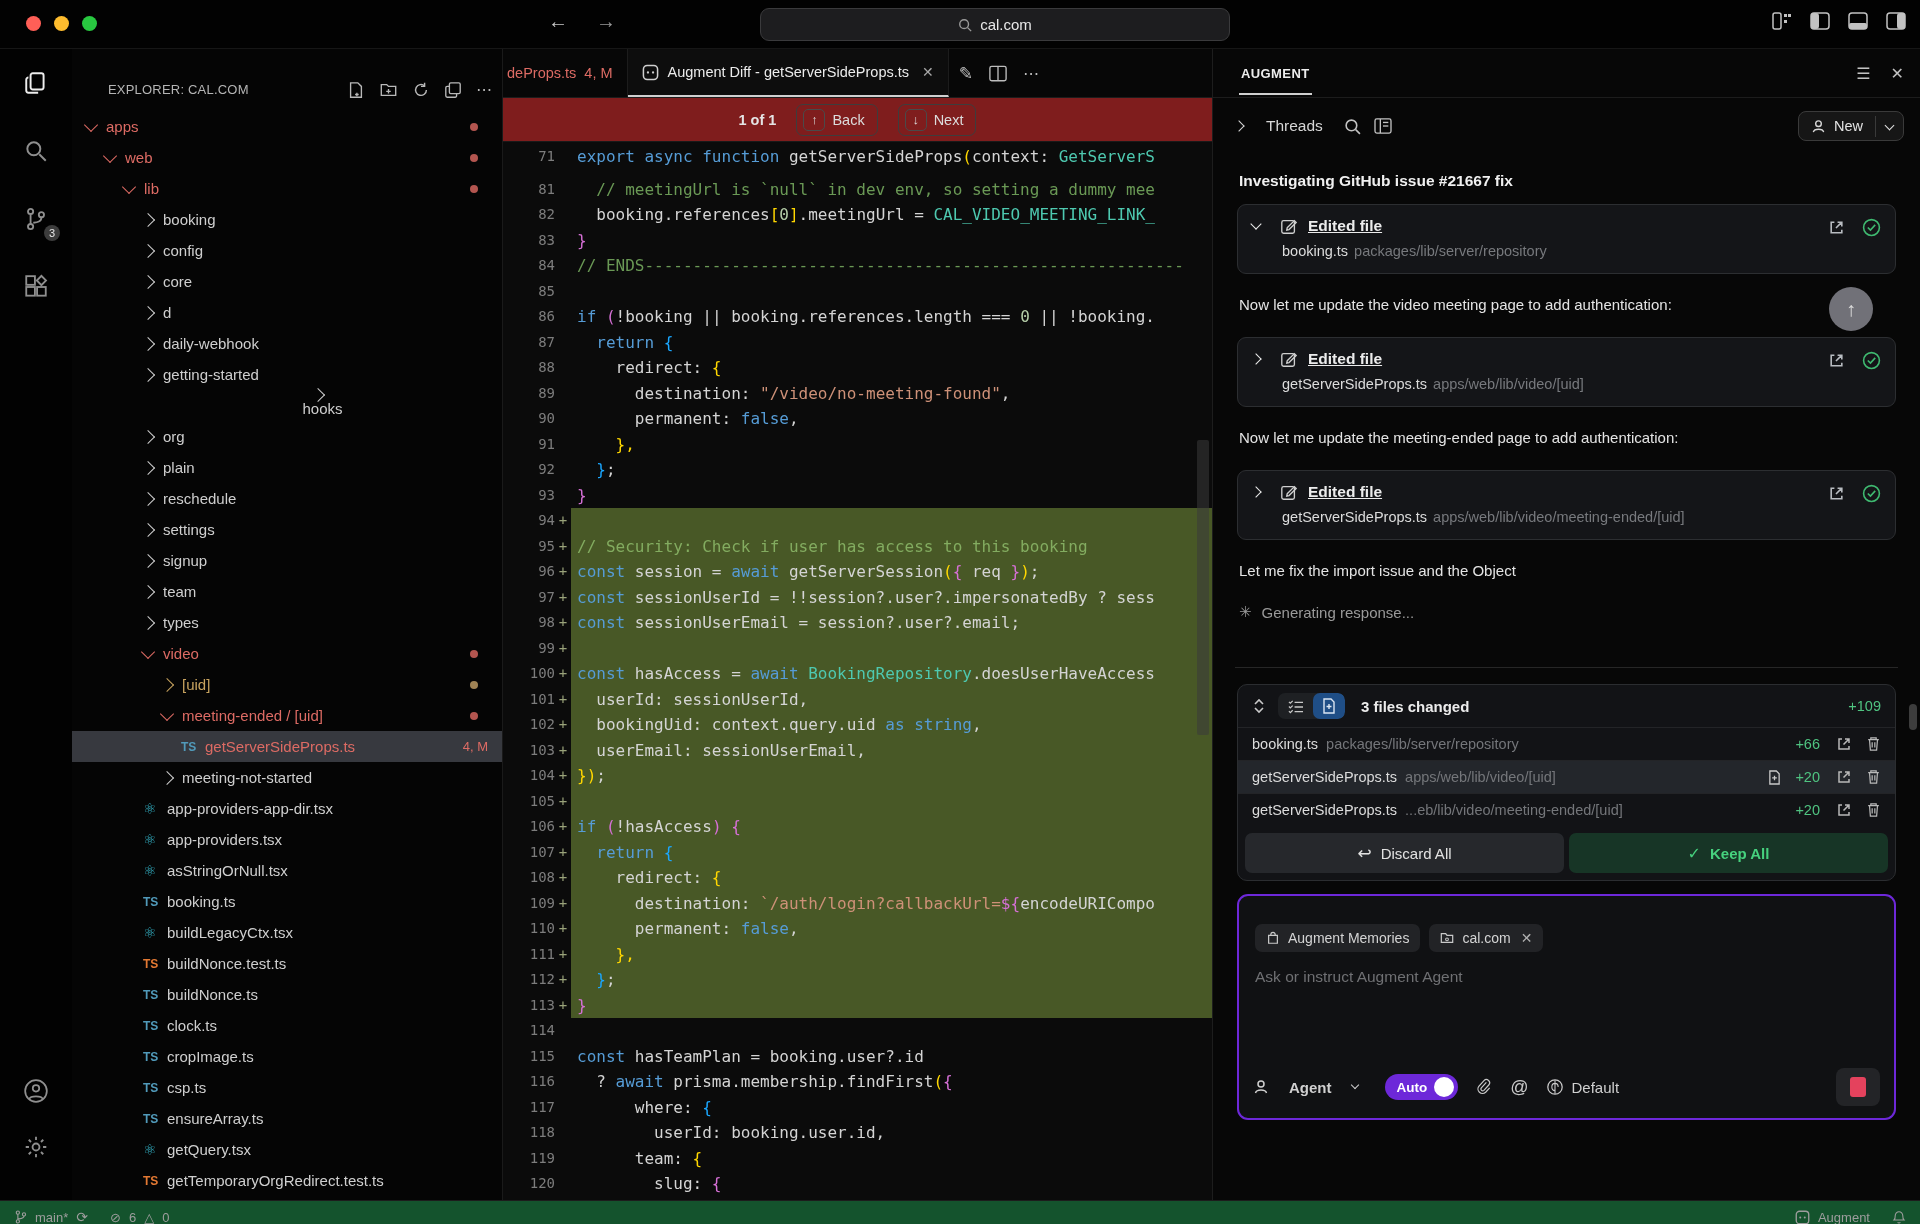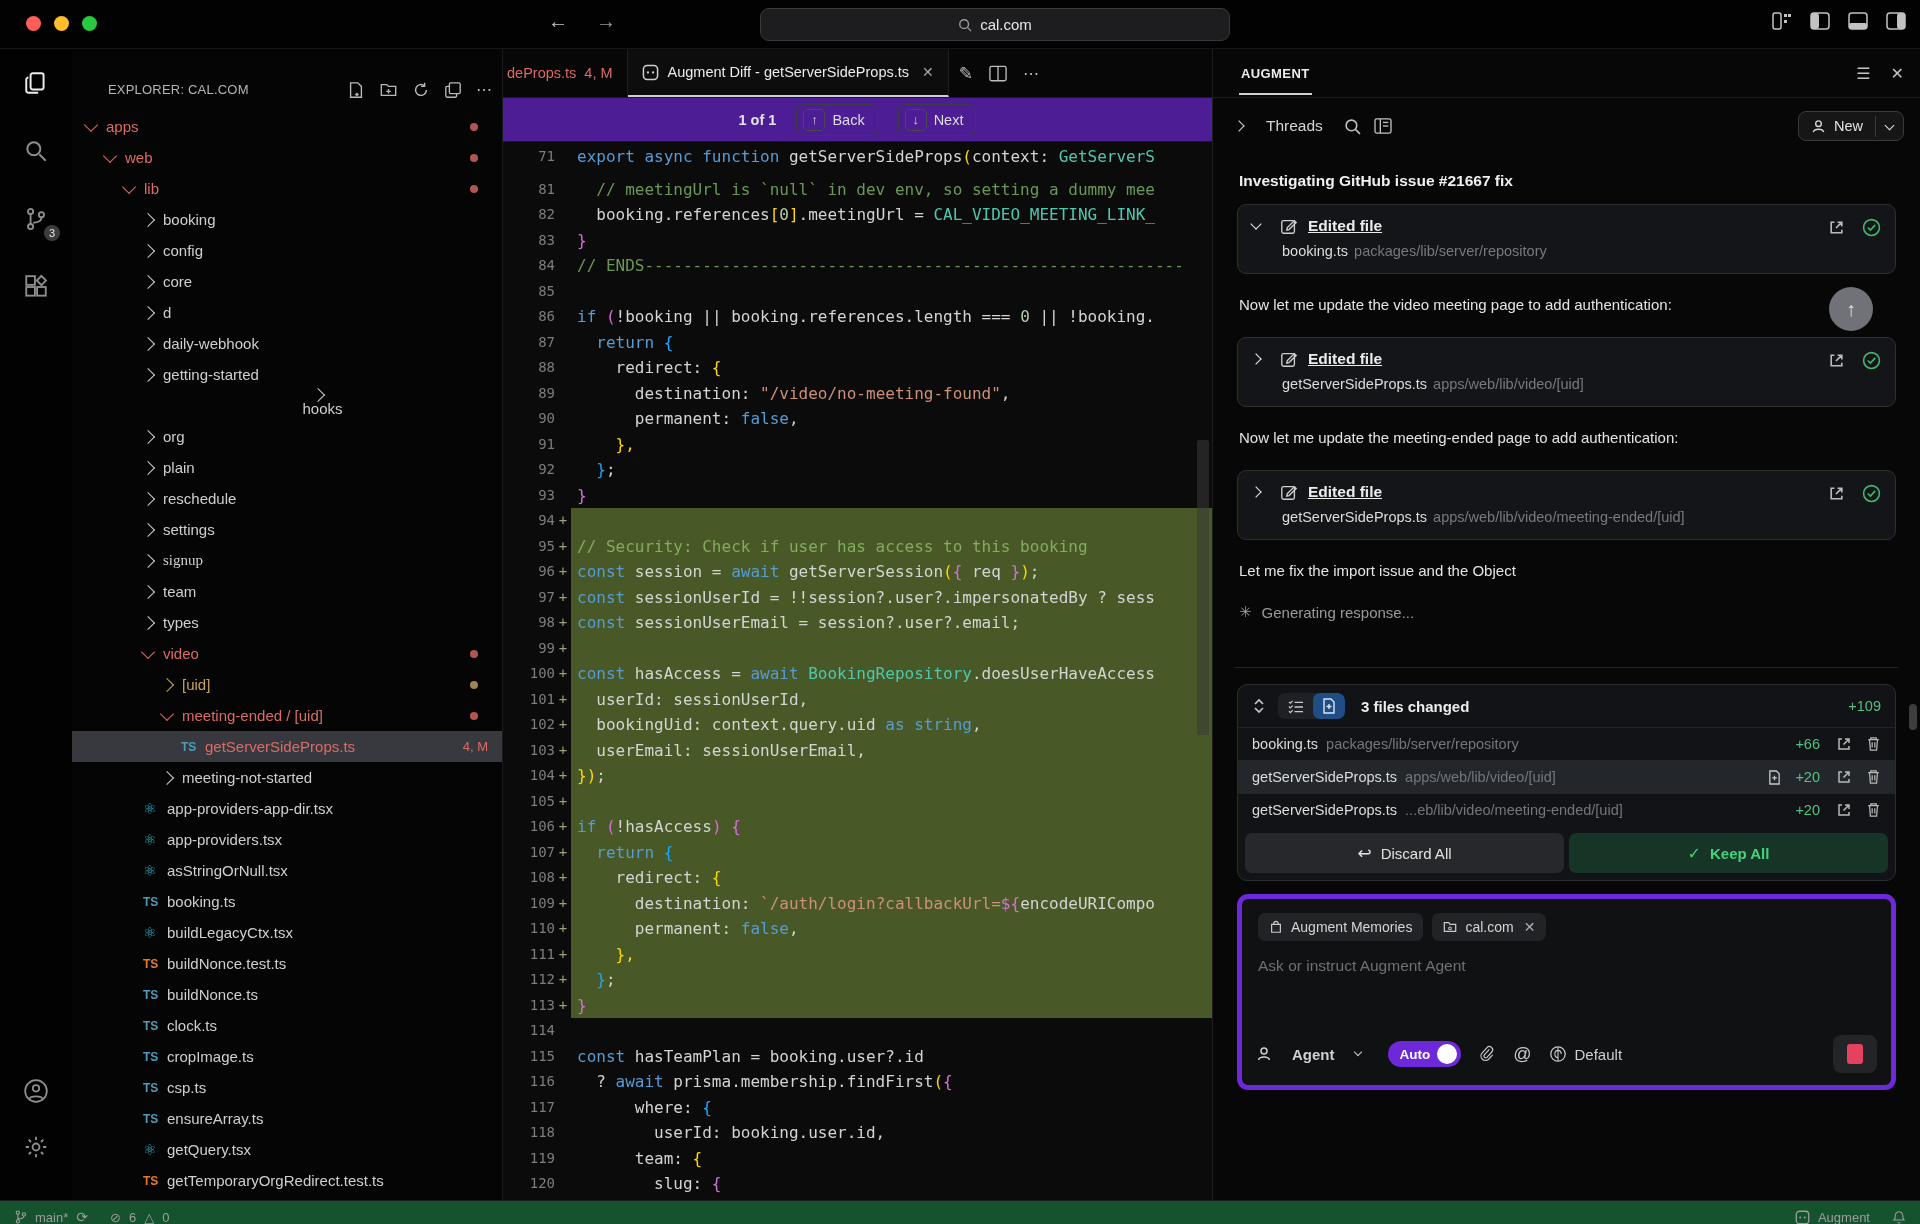--- a/index.html
+++ b/index.html
@@ -41,21 +41,21 @@
   .tdot.red{background:#b3554f}.tdot.yellow{background:#a08355}
   .tbadge{position:absolute;right:14px;font-size:13px;color:#dd6b64;}
 
   
   .editor{position:absolute;left:502px;top:49px;width:710px;height:1151px;background:#0b0b0b;border-left:1px solid #1a1a1a;overflow:hidden;}
   .tabbar{position:absolute;left:0;top:0;width:100%;height:49px;border-bottom:1px solid #1c1c1c;display:flex;align-items:stretch;background:#070707;}
   .tab-partial{display:flex;align-items:center;gap:8px;padding:0 14px 0 4px;font-size:14.5px;color:#dd6b64;border-right:1px solid #1c1c1c;}
   .tab-active{display:flex;align-items:center;gap:9px;padding:0 14px;font-size:14.5px;color:#ececec;background:#0d0d0d;border-right:1px solid #1c1c1c;border-bottom:2px solid #cfcfcf;}
   .tab-x{color:#a8a8a8;font-size:14px;margin-left:4px;}
   .tab-actions{display:flex;align-items:center;gap:16px;margin-left:10px;color:#bdbdbd;}
-  .difftool{position:absolute;left:0;top:49px;width:100%;height:44px;display:flex;align-items:center;justify-content:center;gap:20px;border-bottom:1px solid #191919;background:#4c1d95;font-size:14.5px;color:#e4e4e4;}
+  .difftool{position:absolute;left:0;top:49px;width:100%;height:44px;display:flex;align-items:center;justify-content:center;gap:20px;border-bottom:1px solid #191919;background:#7f1d1d;font-size:14.5px;color:#e4e4e4;}
   .dbtn{display:flex;align-items:center;gap:7px;border:1px solid #3d3d3d;border-radius:7px;padding:4px 12px 4px 6px;color:#dcdcdc;cursor:pointer;}
   .dbtn .kbox{width:22px;height:22px;border:1px solid #4a4a4a;border-radius:5px;display:flex;align-items:center;justify-content:center;font-size:13px;}
   .codewrap{position:absolute;left:0;top:95px;width:100%;bottom:0;font-family:"DejaVu Sans Mono","Liberation Mono",monospace;font-size:16px;line-height:25.5px;}
   .cline{display:flex;height:25.5px;white-space:pre;}
   .cline.gap{margin-top:7px;}
   .ln{width:52px;flex:none;text-align:right;color:#7d7d7d;font-size:14px;}
   .plus{width:16px;flex:none;text-align:center;color:#9aa37a;font-size:14px;}
   .ctext{flex:1;padding-left:6px;overflow:hidden;}
   .cline.added .ctext{background:#485826;}
   .tk-k{color:#569cd6}.tk-t{color:#d4d4d4}.tk-ty{color:#4ec9b0}.tk-c{color:#6a9955}.tk-s{color:#ce9178}.tk-n{color:#b5cea8}.tk-b1{color:#ffd700}.tk-b2{color:#d670d6}.tk-b3{color:#1aa7ff}
@@ -93,21 +93,21 @@
   .fp-row{display:flex;align-items:center;gap:8px;padding:8px 14px;border-top:1px solid #232427;font-size:14.5px;}
   .fp-row.hl{background:#23262b;}
   .fp-name{color:#dcdcdc;}
   .fp-path{color:#74767a;overflow:hidden;white-space:nowrap;text-overflow:ellipsis;flex:1;}
   .fp-add{color:#4fc380;margin-left:6px;}
   .fp-actions{display:flex;gap:14px;margin-left:8px;color:#b9b9b9;}
   .fp-buttons{display:flex;gap:5px;padding:7px;}
   .btn{flex:1;height:40px;border-radius:7px;display:flex;align-items:center;justify-content:center;gap:9px;font-size:15px;cursor:pointer;}
   .btn-discard{background:#26282c;color:#e2e2e2;}
   .btn-keep{background:#173526;color:#46d17e;font-weight:bold;}
-  .inputcard{margin-top:13px;background:#101113;border:5px solid #6d28d9;border-radius:11px;height:196px;padding:14px 16px;position:relative;}
+  .inputcard{margin-top:13px;background:#101113;border:2px solid #6d28d9;border-radius:11px;height:226px;padding:28px 16px;position:relative;}
   .chips{display:flex;gap:9px;}
   .chip{display:flex;align-items:center;gap:8px;background:#222326;border-radius:7px;padding:6px 11px;font-size:14px;color:#d4d4d4;}
   .chip .chip-x{color:#b0b0b0;margin-left:2px;}
   .ph{margin-top:16px;font-size:15.5px;color:#6f7073;}
   .input-controls{position:absolute;left:14px;right:14px;bottom:12px;display:flex;align-items:center;gap:17px;color:#d0d0d0;font-size:15px;}
   .agent-sel{display:flex;align-items:center;gap:20px;font-weight:bold;}
   .toggle{display:flex;align-items:center;gap:7px;background:#6d28d9;border-radius:15px;padding:3px 4px 3px 12px;color:#fff;font-size:13.5px;font-weight:bold;}
   .knob{width:20px;height:20px;border-radius:50%;background:#fff;}
   .stopbtn{margin-left:auto;width:44px;height:38px;background:#232427;border-radius:8px;display:flex;align-items:center;justify-content:center;}
   .stopsq{width:16px;height:20px;background:#e4425d;border-radius:3px;}
@@ -285,21 +285,21 @@
           <span>plain</span>
         </div>
         <div class="trow" style="padding-left: 71px;">
           <span class="chev collapsed"></span>
           <span>reschedule</span>
         </div>
         <div class="trow" style="padding-left: 71px;">
           <span class="chev collapsed"></span>
           <span>settings</span>
         </div>
-        <div class="trow" style="padding-left: 71px; font-family: Liberation Serif, serif;">
+        <div class="trow" style="padding-left: 71px;">
           <span class="chev collapsed"></span>
           <span>signup</span>
         </div>
         <div class="trow" style="padding-left: 71px;">
           <span class="chev collapsed"></span>
           <span>team</span>
         </div>
         <div class="trow" style="padding-left: 71px;">
           <span class="chev collapsed"></span>
           <span>types</span>

